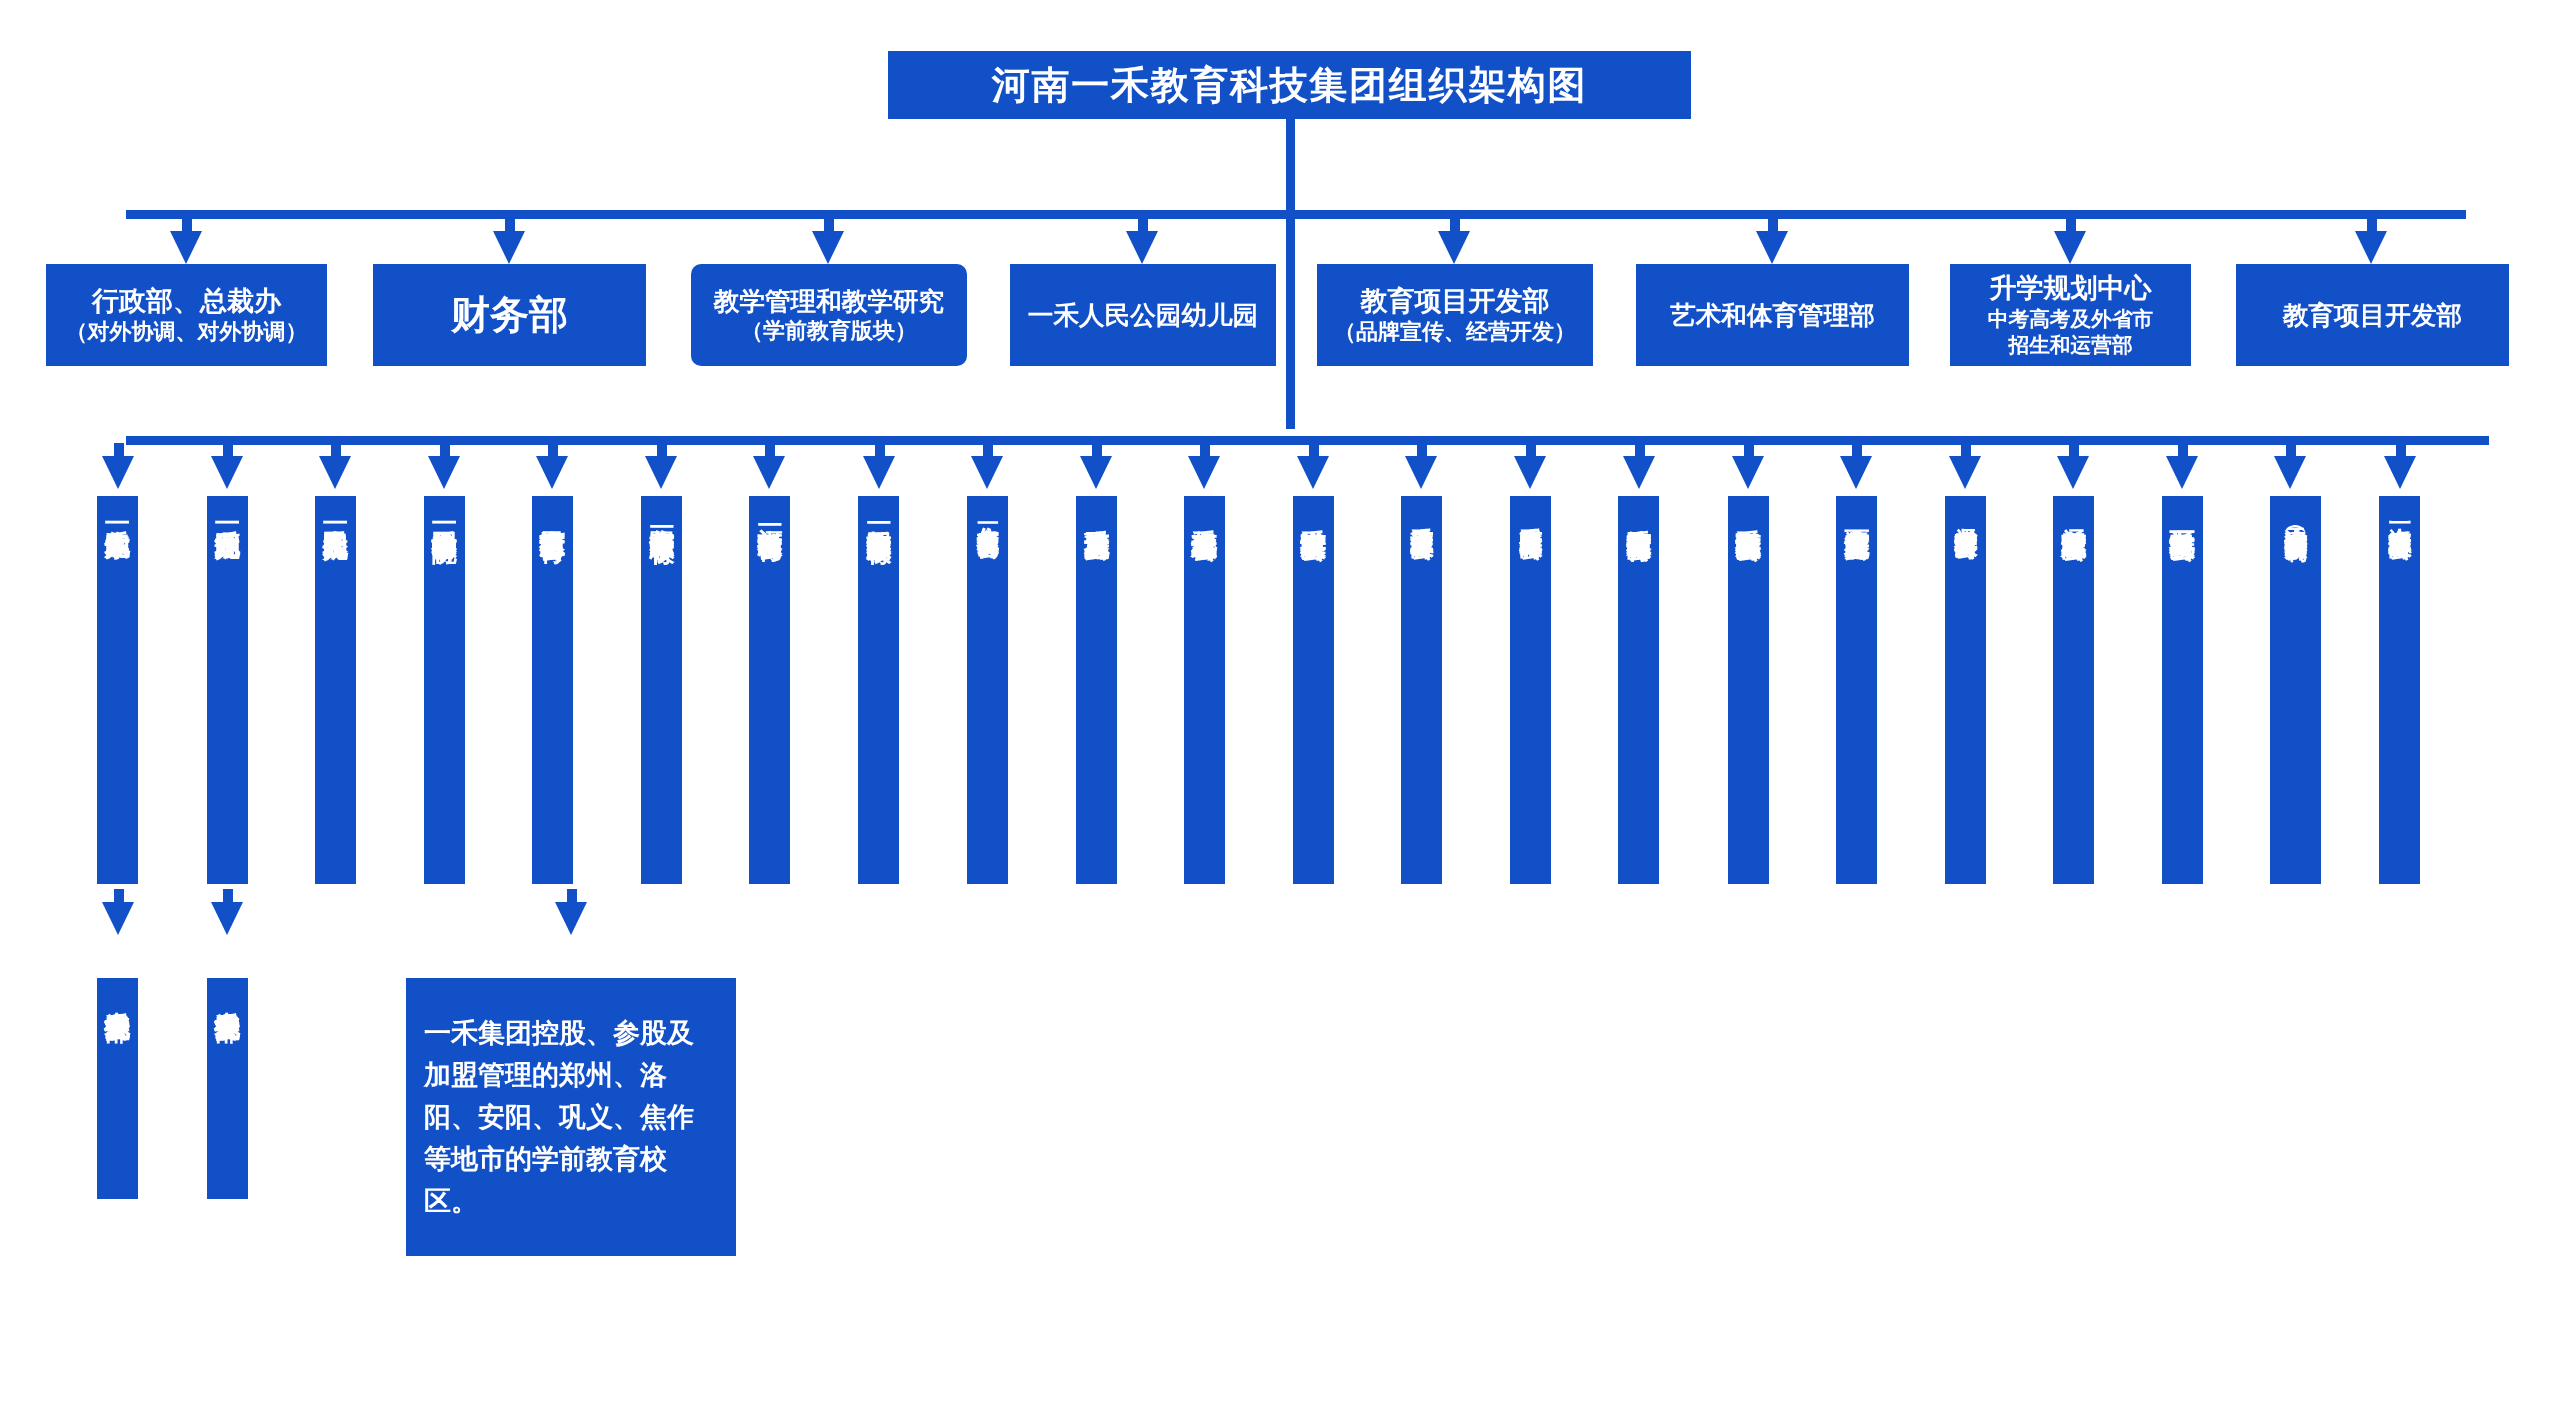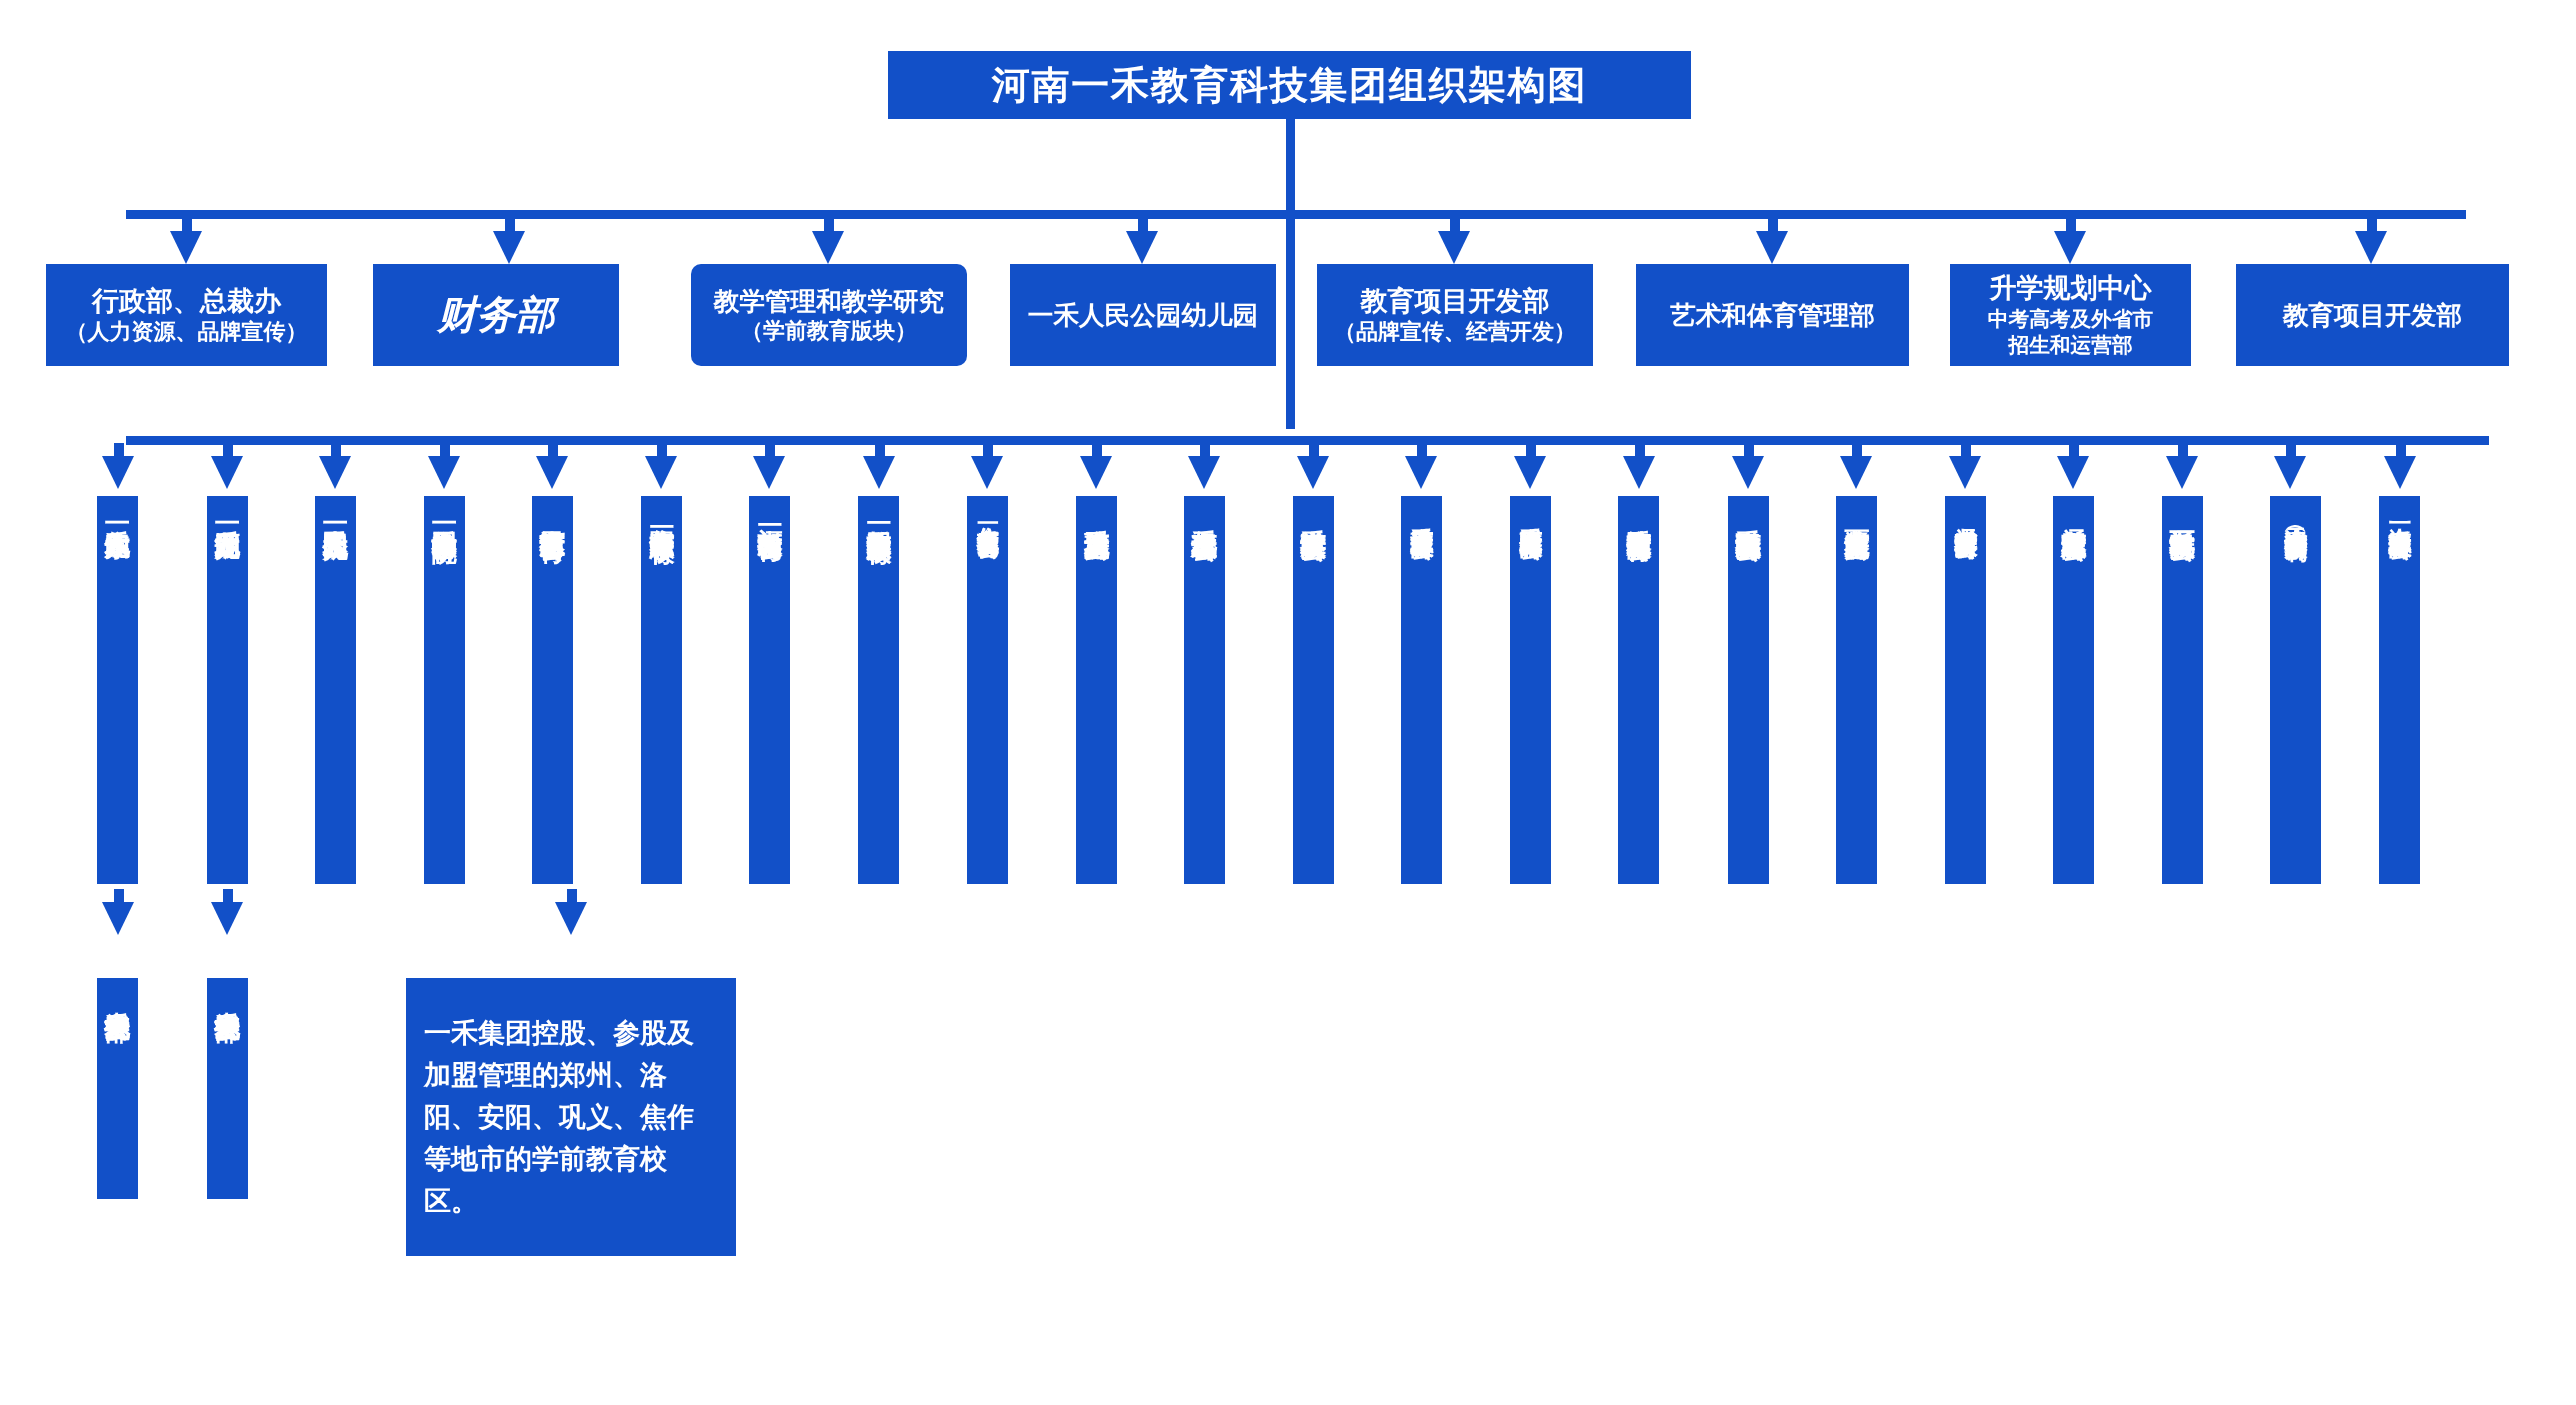--- a/index.html
+++ b/index.html
@@ -120,27 +120,27 @@
     <div class="box" id="title-box">河南一禾教育科技集团组织架构图</div>
     <div class="vline" style="left: 1286px; top: 119px; height: 97px;"></div>
     <div class="vline" style="left: 1286px; top: 216px; height: 213px;"></div>
     <div class="hbus" style="left: 126px; top: 210px; width: 2340px;"></div>
     <div class="arrow" style="left: 170px; top: 216px; height: 48px;">
       <div class="stem" style="height: 15px;"></div>
       <div class="head" style="top: 15px;"></div>
     </div>
     <div class="box dept" style="left: 46px; top: 264px; width: 281px; height: 102px;">
       <div class="l1">行政部、总裁办</div>
-      <div class="l2">（人力资源、品牌宣传）</div>
+      <div class="l2">（对外协调、对外协调）</div>
     </div>
     <div class="arrow" style="left: 493px; top: 216px; height: 48px;">
       <div class="stem" style="height: 15px;"></div>
       <div class="head" style="top: 15px;"></div>
     </div>
-    <div class="box dept" style="left: 373px; top: 264px; width: 246px; height: 102px; font-style: italic;">
+    <div class="box dept" style="left: 373px; top: 264px; width: 273px; height: 102px;">
       <div class="l1 big">财务部</div>
     </div>
     <div class="arrow" style="left: 812px; top: 216px; height: 48px;">
       <div class="stem" style="height: 15px;"></div>
       <div class="head" style="top: 15px;"></div>
     </div>
     <div class="box dept" style="left: 691px; top: 264px; width: 276px; height: 102px; border-radius: 10px;">
       <div class="l1 med">教学管理和教学研究</div>
       <div class="l2">（学前教育版块）</div>
     </div>

